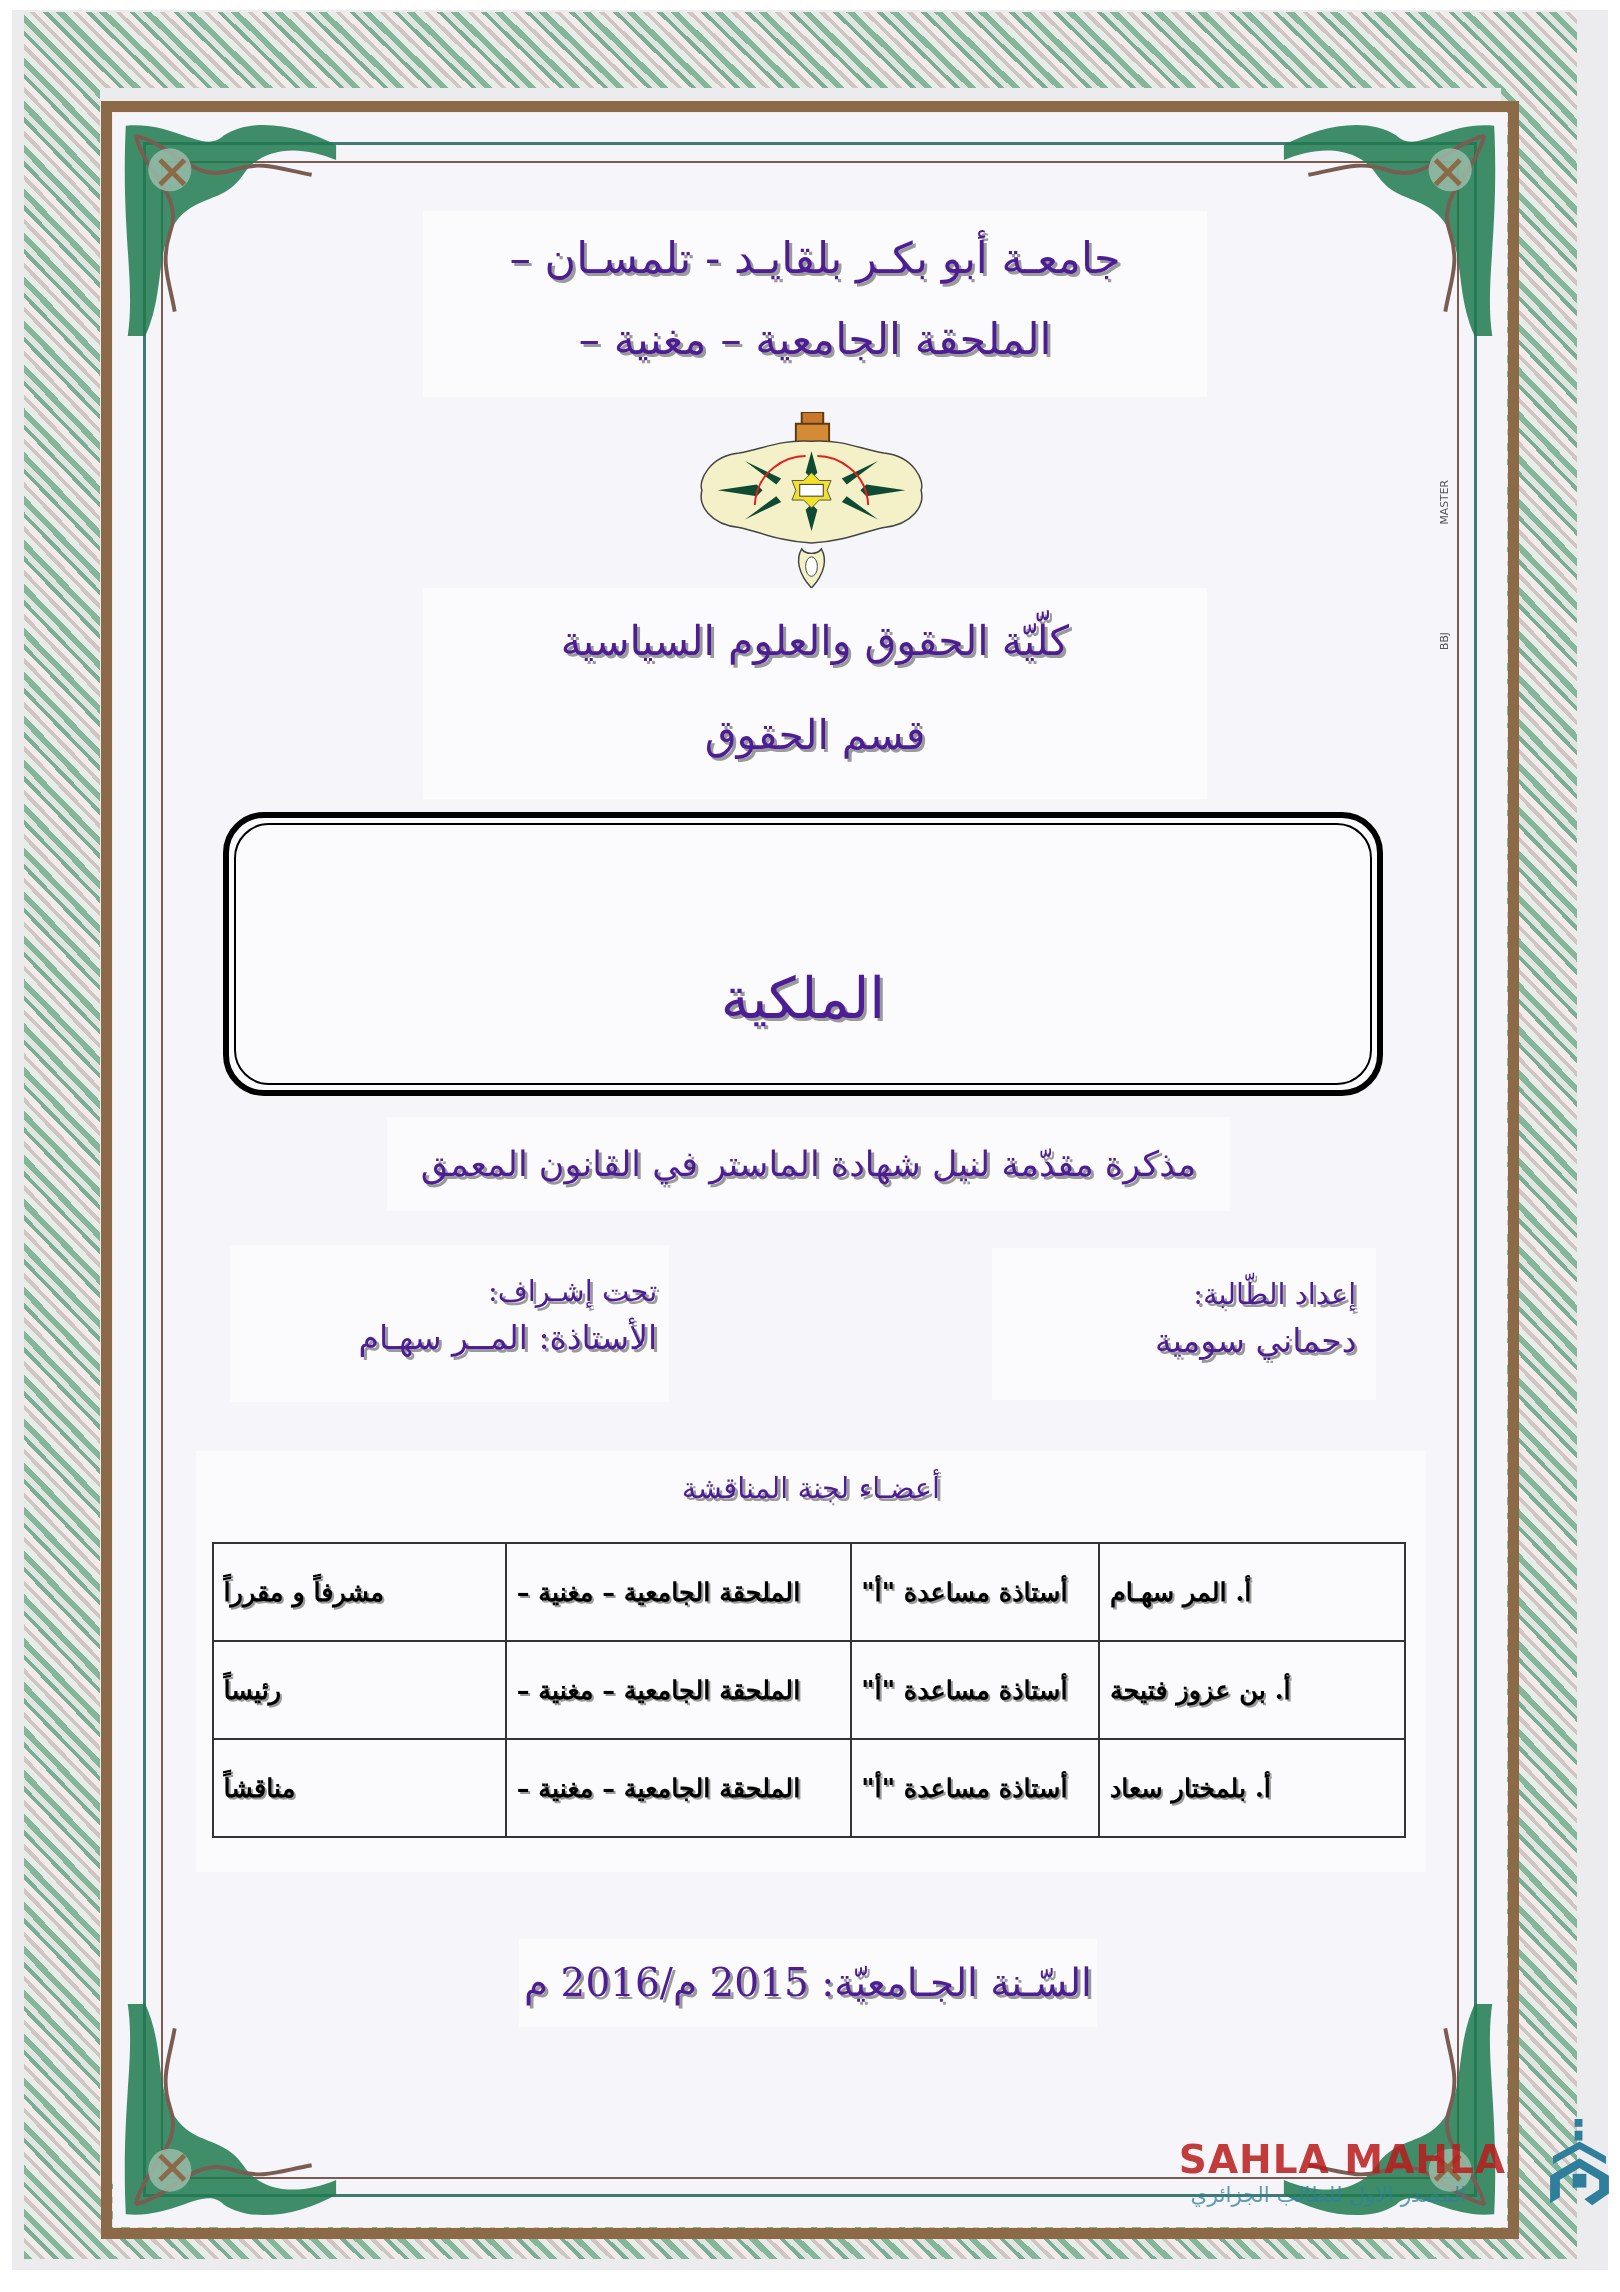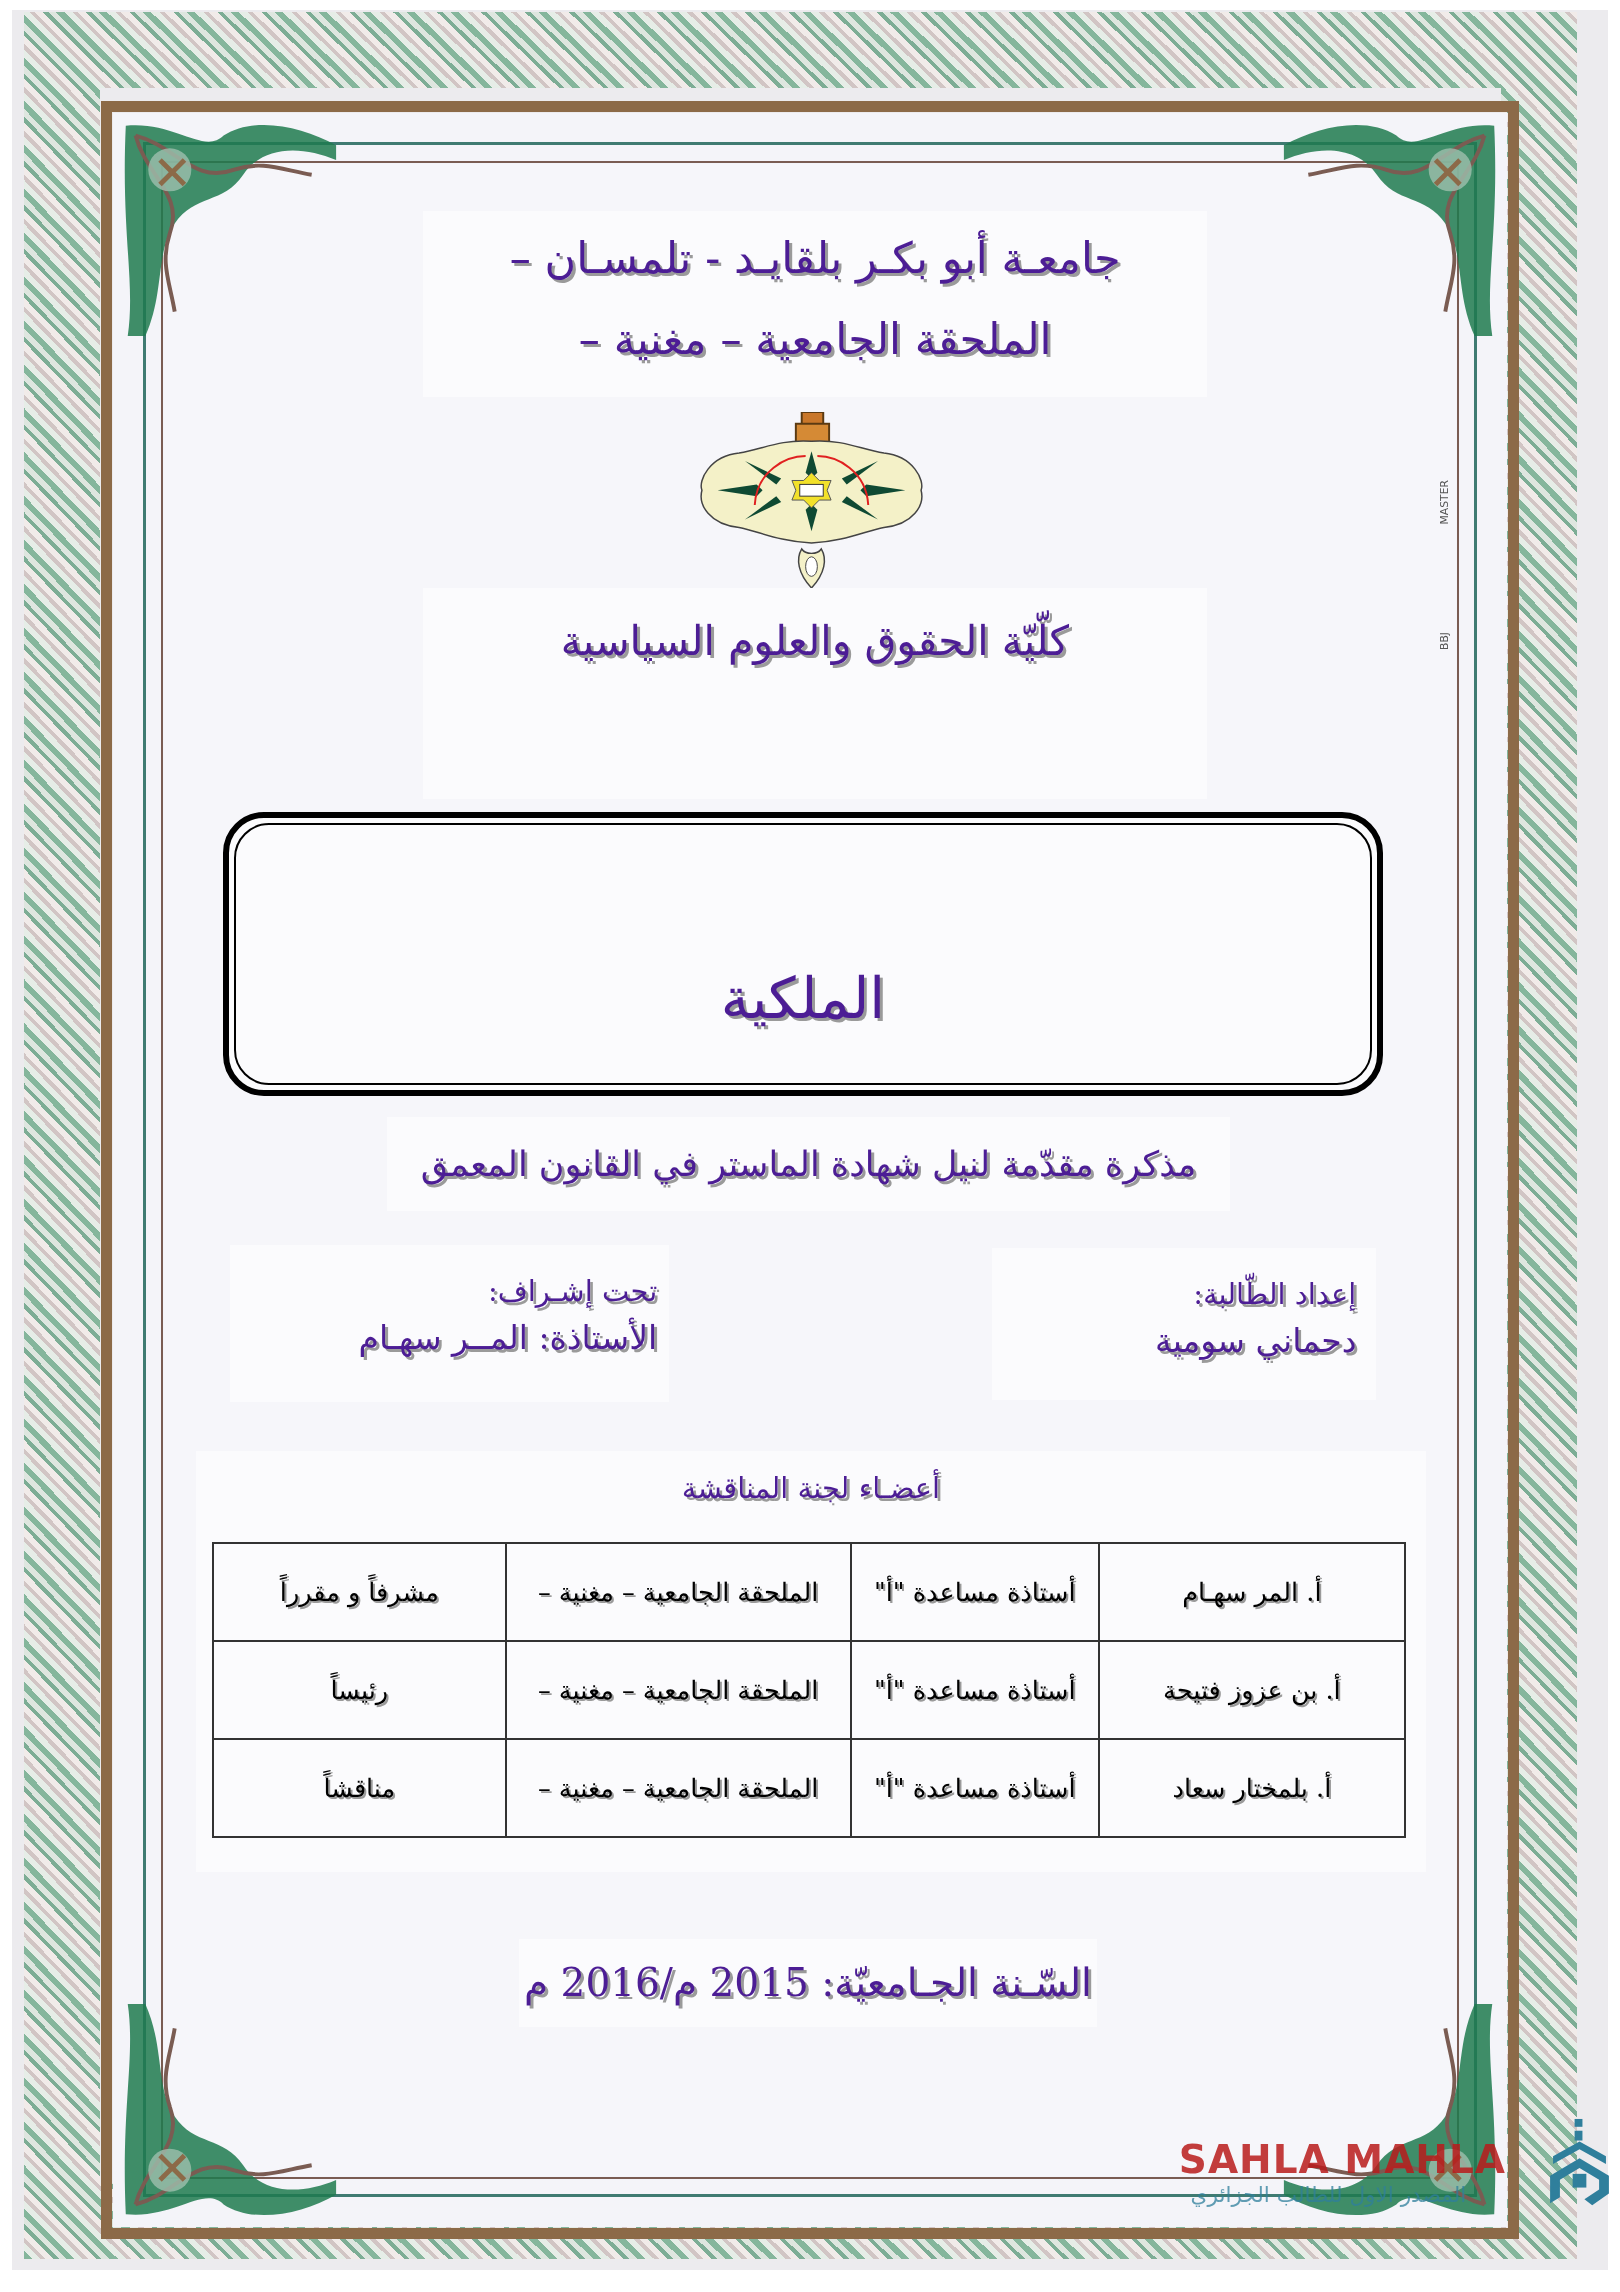--- a/index.html
+++ b/index.html
@@ -105,22 +105,22 @@
 
   .committee-box {
     position: absolute; left: 196px; top: 1451px; width: 1230px; height: 421px; background: #fbfbfd;
   }
   .committee-title { position: absolute; left: 0; right: 0; top: 19.6px; font-size: 29px; }
   table.committee {
     position: absolute; left: 15.7px; top: 91px; width: 1194px; height: 294px;
     border-collapse: collapse; direction: rtl; background: #fbfbfd;
   }
   table.committee td {
-    border: 2px solid #333; font-size: 25.5px; font-weight: normal; color: #000;
-    text-shadow: 2px 2px 0 #9a9a9a; padding: 0 9.8px; text-align: center; height: 96px;
+    border: 2px solid #333; font-size: 25.5px; font-weight: bold; color: #000;
+    text-shadow: 2px 2px 0 #9a9a9a; padding: 0 9.8px; text-align: left; height: 96px;
   }
   .col-name { width: 284px; }
   .col-rank { width: 227px; }
   .col-inst { width: 323px; }
 
   .year {
     position: absolute; left: 519px; top: 1939px; width: 578px; height: 88px; background: #fbfbfd;
     font-size: 39px; line-height: 88px;
   }
 
@@ -213,20 +213,21 @@
     <path d="M174 95 C172 60 142 45 122 45" fill="none" stroke="#e02020" stroke-width="2"></path>
     <polygon points="116,62 124,70 136,70 132,80 136,90 124,90 116,98 108,90 96,90 100,80 96,70 108,70" fill="#f2e12a" stroke="#555" stroke-width="1"></polygon>
     <rect x="104" y="74" width="24" height="12" fill="#fff" stroke="#333" stroke-width="1"></rect>
     <path d="M106 140 C100 150 102 165 116 180 C130 165 132 150 126 140 C122 146 110 146 106 140 Z" fill="#f4f1c8" stroke="#444" stroke-width="1.5"></path>
     <ellipse cx="116" cy="158" rx="6" ry="10" fill="#fff" stroke="#444" stroke-width="1"></ellipse>
   </svg>
 </div>
 
 <div class="faculty-box rtl">
   <div class="faculty-line shadow" style="top:29px;">كلّيّة الحقوق والعلوم السياسية</div>
+  <div class="faculty-line shadow" style="top:123px;">قسم الحقوق</div>
 </div>
 
 <div class="title-box rtl">
   <div class="title-line shadow" style="top:147px;">الملكية</div>
 </div>
 
 <div class="memo rtl shadow">مذكرة مقدّمة لنيل شهادة الماستر في القانون المعمق</div>
 
 <div class="prep-box">
   <div class="lbl shadow">إعداد الطّالبة:</div>

